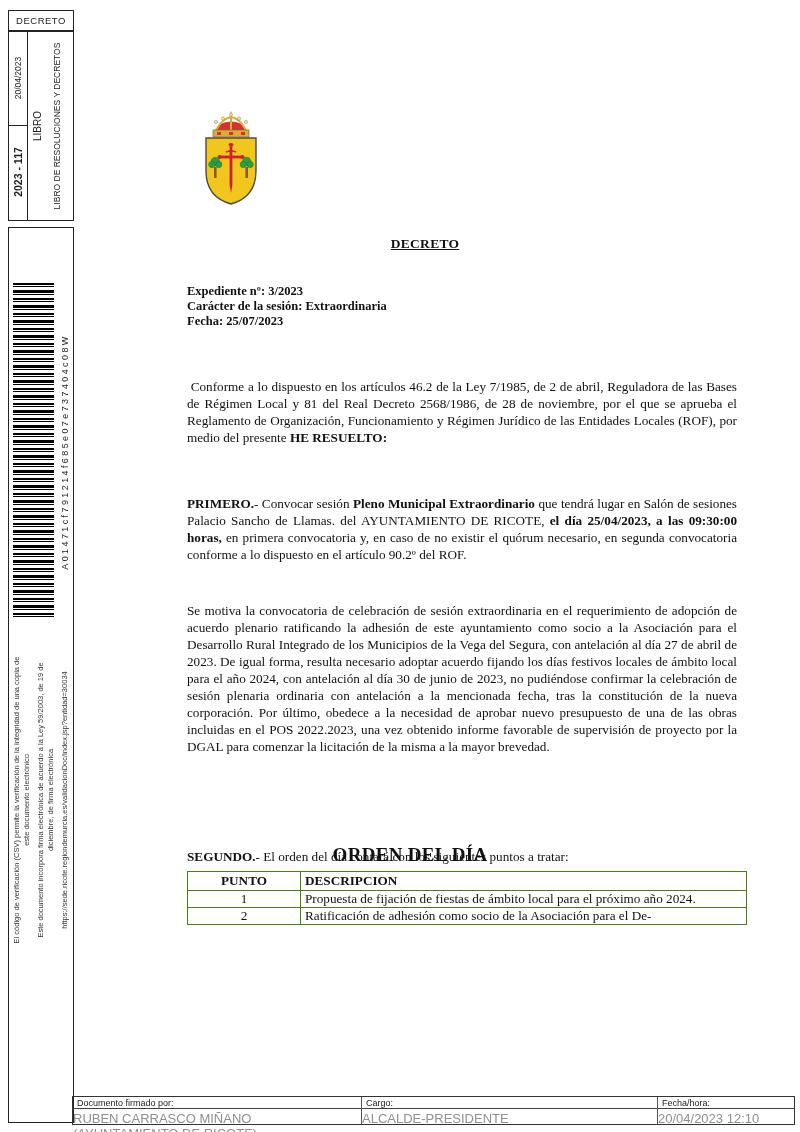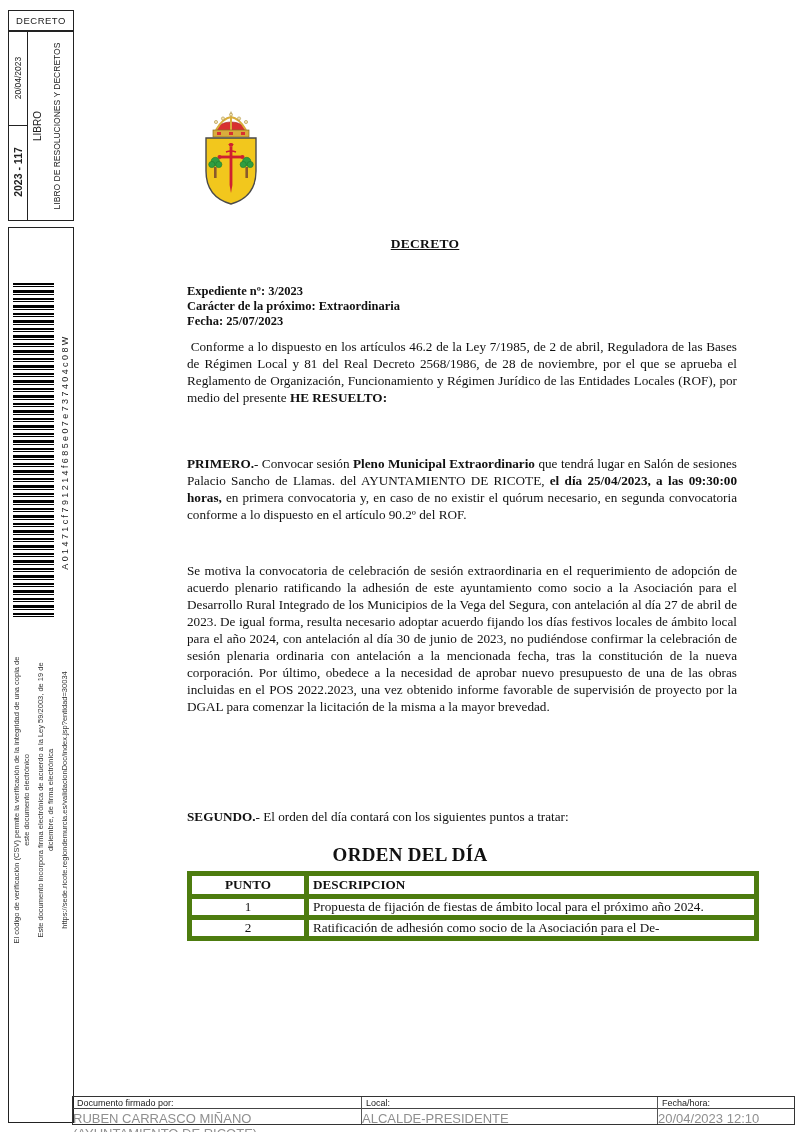--- a/index.html
+++ b/index.html
@@ -41,34 +41,34 @@
   #content{position:absolute;left:187px;top:0;width:550px;}
   #doc-title{
     position:absolute;top:236px;left:0;width:550px;
     text-align:center;padding-right:74px;box-sizing:border-box;
     font-weight:bold;font-size:13.5px;text-decoration:underline;letter-spacing:.3px;
   }
   #meta{position:absolute;top:264px;left:0;width:550px;
     font-weight:bold;font-size:12.5px;line-height:15px;margin-top:20px;}
   .para{
     position:absolute;left:0;width:550px;
-    font-size:13.2px;line-height:17px;text-align:justify;
+    font-size:13.2px;line-height:17px;text-align:justify;margin-top:40px;
   }
   #orden-heading{
     position:absolute;top:844px;left:0;width:550px;
     text-align:center;padding-right:104px;box-sizing:border-box;
     font-weight:bold;font-size:19px;letter-spacing:.3px;
   }
   #orden-table{
     position:absolute;top:871px;left:0;
     border-collapse:collapse;width:549px;table-layout:fixed;
     font-size:13.2px;
   }
   #orden-table th,#orden-table td{
-    border:5px solid #4d7c0f;padding:0 4px;vertical-align:top;line-height:16px;margin-top:21px;
+    border:1px solid #4d7c0f;padding:0 4px;vertical-align:top;line-height:16px;margin-top:21px;
   }
   #orden-table th{font-weight:bold;padding-top:1px;padding-bottom:1px;}
   .col-punto{width:104px;text-align:center;}
   .col-desc{width:437px;text-align:left;}
   
   #footer{
     position:absolute;left:72px;top:1096px;width:723px;height:29px;
     border:1px solid #333;box-sizing:border-box;
     font-family:"Liberation Sans",sans-serif;
     display:flex;
@@ -155,21 +155,21 @@
   <circle cx="46.7" cy="50.5" r="4.2" fill="#2f9e41" stroke="#1e7a2e" stroke-width="0.6"></circle>
   <circle cx="43.2" cy="53.5" r="3.1" fill="#2f9e41" stroke="#1e7a2e" stroke-width="0.6"></circle>
   <circle cx="50.2" cy="53.5" r="3.1" fill="#2f9e41" stroke="#1e7a2e" stroke-width="0.6"></circle>
 </svg>
 
 <div id="content">
   <div id="doc-title">DECRETO</div>
 
   <div id="meta">
     <div>Expediente nº: 3/2023</div>
-    <div>Carácter de la próximo: Extraordinaria</div>
+    <div>Carácter de la sesión: Extraordinaria</div>
     <div>Fecha: 25/07/2023</div>
   </div>
 
   <div>
       <div class="para" style="top: 338px;"><span>&nbsp;Conforme a lo dispuesto en los artículos 46.2 de la Ley 7/1985, de 2 de abril, Reguladora de las Bases de Régimen Local y 81 del Real Decreto 2568/1986, de 28 de noviembre, por el que se aprueba el Reglamento de Organización, Funcionamiento y Régimen Jurídico de las Entidades Locales (ROF),  por medio del presente </span><b>HE RESUELTO:</b></div>
       <div class="para" style="top: 455px;"><b>PRIMERO.</b><span>- Convocar sesión </span><b>Pleno Municipal Extraordinario</b><span>  que tendrá lugar en Salón de sesiones Palacio Sancho de Llamas. del AYUNTAMIENTO DE RICOTE, </span><b>el día 25/04/2023, a las 09:30:00 horas,</b><span> en primera convocatoria y, en caso de no existir el quórum necesario, en segunda convocatoria conforme a lo dispuesto en el artículo 90.2º del ROF.</span></div>
       <div class="para" style="top: 562px;"><span>Se motiva la convocatoria de celebración de sesión extraordinaria en el requerimiento de adopción de acuerdo plenario ratificando la adhesión de este ayuntamiento como socio a la Asociación para el Desarrollo Rural Integrado de los Municipios de la Vega del Segura, con antelación al día 27 de abril de 2023. De igual forma, resulta necesario adoptar acuerdo fijando los días festivos locales de ámbito local para el año 2024, con antelación al día 30 de junio de 2023, no pudiéndose confirmar la celebración de sesión plenaria ordinaria con antelación a la mencionada fecha, tras la constitución de la nueva corporación. Por último, obedece a la necesidad de aprobar nuevo presupuesto de una de las obras incluidas en el POS 2022.2023, una vez obtenido informe favorable de supervisión de proyecto por la DGAL para comenzar la licitación de la misma a la mayor brevedad.</span></div>
       <div class="para" style="top: 808px;"><b>SEGUNDO.</b><span>- El orden del día contará con los siguientes puntos a tratar:</span></div>
     </div>
 
@@ -194,20 +194,20 @@
       </tbody>
   </table>
 </div>
 
 <div id="footer">
   <div class="fcol" style="width:288px;">
     <div class="flabel">Documento firmado por:</div>
     <div class="fvalue">RUBEN CARRASCO MIÑANO (AYUNTAMIENTO DE RICOTE)</div>
   </div>
   <div class="fcol" style="width:296px;">
-    <div class="flabel">Local:</div>
+    <div class="flabel">Cargo:</div>
     <div class="fvalue">ALCALDE-PRESIDENTE</div>
   </div>
   <div class="fcol" style="width:137px;">
     <div class="flabel">Fecha/hora:</div>
     <div class="fvalue">20/04/2023 12:10</div>
   </div>
 </div>
 
 </body></html>

